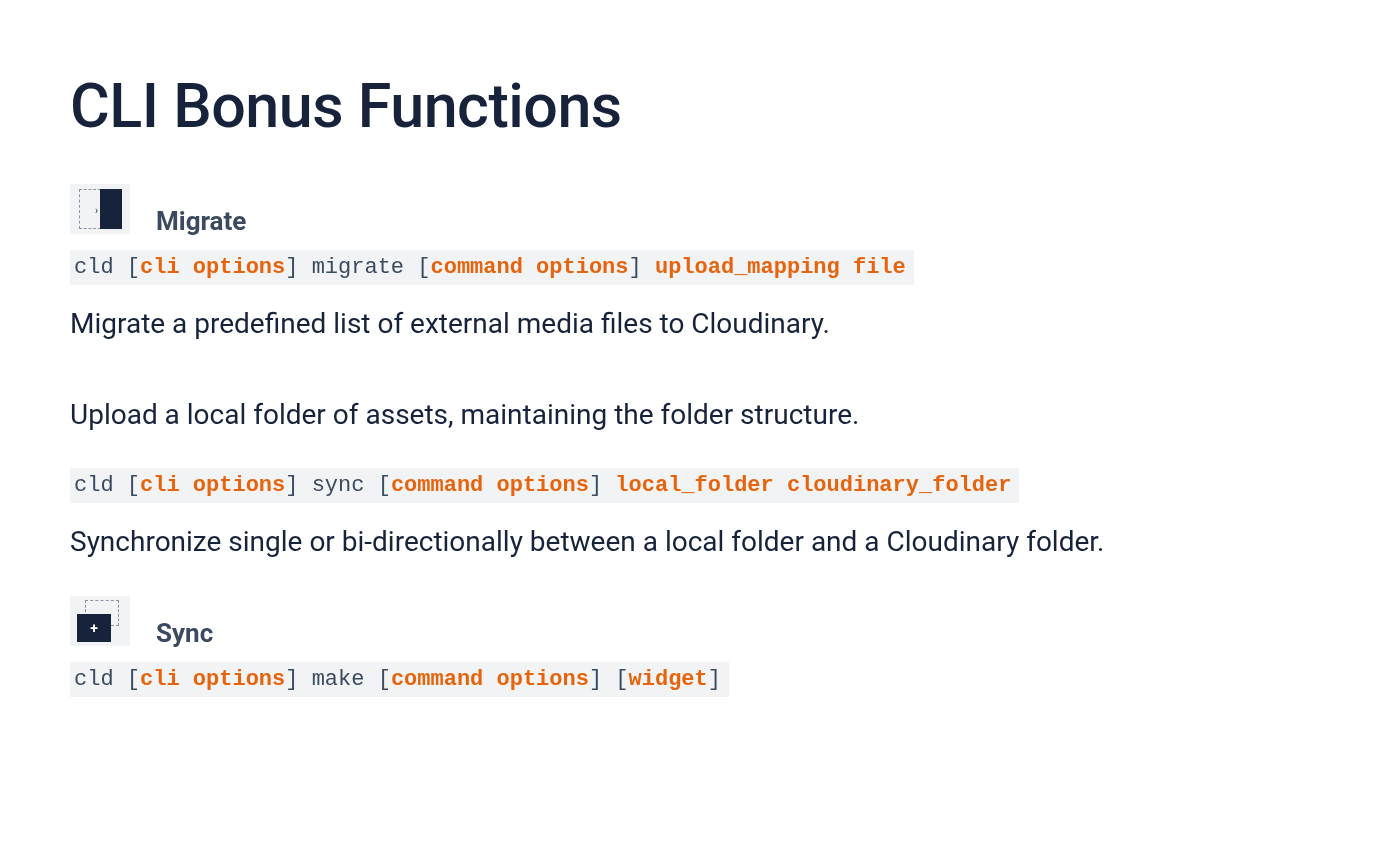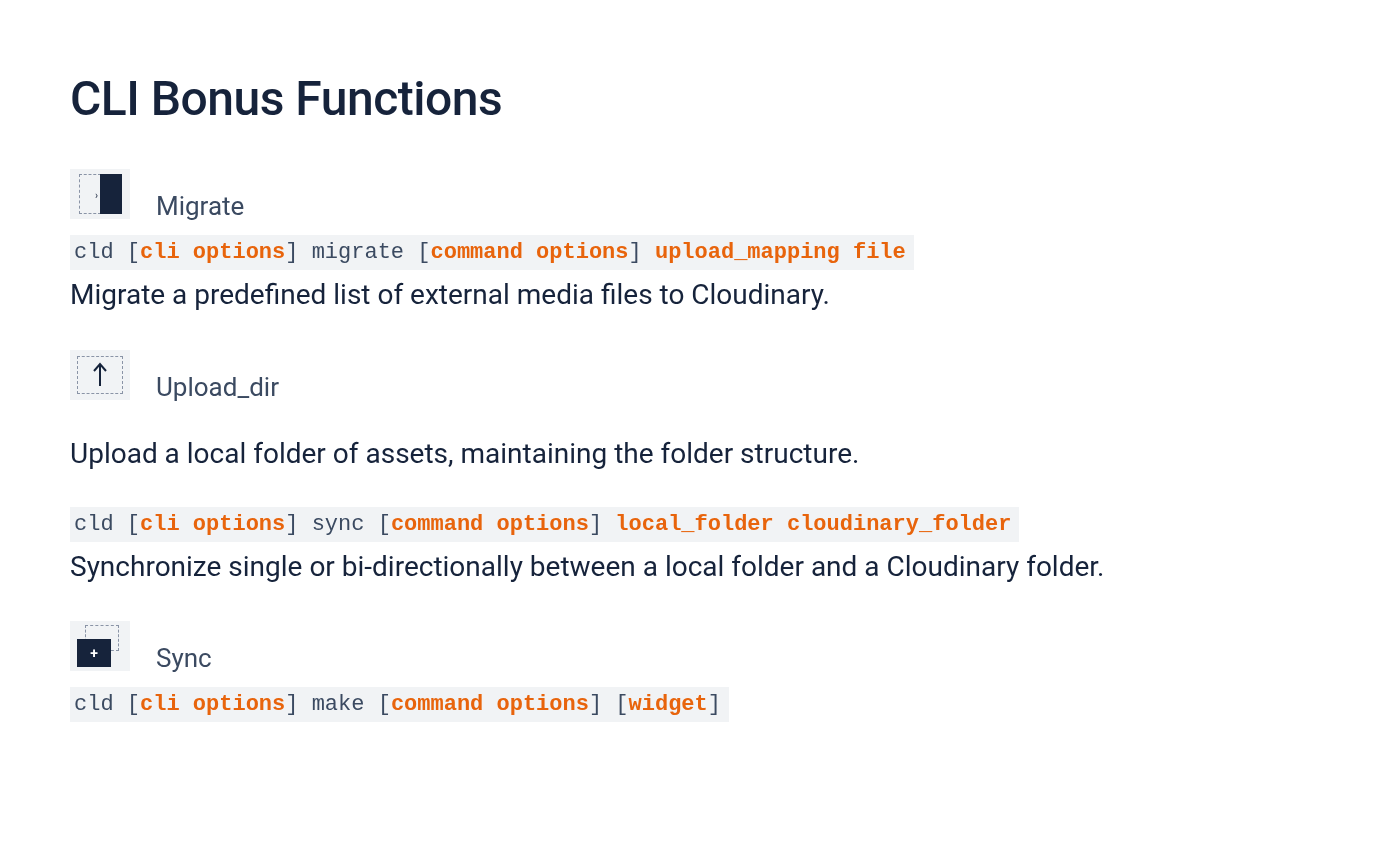--- a/index.html
+++ b/index.html
@@ -4,21 +4,21 @@
 <style>
   * { box-sizing: border-box; margin: 0; padding: 0; }
   body {
     font-family: -apple-system, BlinkMacSystemFont, "Segoe UI", Roboto, Helvetica, Arial, sans-serif;
     background: #fff;
     color: #16233b;
     padding: 70px 70px 40px 70px;
     width: 1400px;
   }
   h1 {
-    font-size: 48px;
+    font-size: 61px;
     font-weight: 500;
     color: #16233b;
     margin-bottom: 40px;
     letter-spacing: -0.5px;
   }
   .func { margin-bottom: 34px; }
   .func-header {
     display: flex;
     align-items: center;
     gap: 26px;
@@ -28,31 +28,31 @@
     width: 60px;
     height: 50px;
     background: #f1f3f5;
     display: flex;
     align-items: center;
     justify-content: center;
     position: relative;
   }
   .func-title {
     font-size: 26px;
-    font-weight: 400;
+    font-weight: 700;
     color: #3b4a61;
     margin-top: 24px;
   }
   .code-line {
     background: #f1f3f5;
     padding: 5px 8px 5px 4px;
     font-family: "Courier New", Courier, monospace;
     font-size: 22px;
     color: #3b4a61;
-    margin-bottom: 6px;
+    margin-bottom: 20px;
     display: inline-block;
     white-space: nowrap;
   }
   .code-line .hl { color: #e8640c; font-weight: bold; }
   .code-line .plain { color: #3b4a61; }
   .desc {
     font-size: 28px;
     color: #16233b;
     line-height: 1.35;
   }
@@ -105,31 +105,20 @@
         <div class="arrow">›</div>
       </div>
     </div>
     <div class="func-title">Migrate</div>
   </div>
   <div class="code-line"><span class="plain">cld [</span><span class="hl">cli options</span><span class="plain">] migrate [</span><span class="hl">command options</span><span class="plain">] </span><span class="hl">upload_mapping file</span><span class="plain"></span></div><br>
   <div class="desc">Migrate a predefined list of external media files to Cloudinary.</div>
 </div>
 
 <div class="func">
-  <div class="func-header">
-    <div class="icon-wrap">
-      <div class="icon-upload">
-        <svg width="18" height="26" viewBox="0 0 18 26">
-          <line x1="9" y1="24" x2="9" y2="2" stroke="#16233b" stroke-width="2"></line>
-          <polyline points="3,9 9,2 15,9" fill="none" stroke="#16233b" stroke-width="2"></polyline>
-        </svg>
-      </div>
-    </div>
-    <div class="func-title">Upload_dir</div>
-  </div>
   <br>
   <div class="desc">Upload a local folder of assets, maintaining the folder structure.</div>
 </div>
 
 <div class="func">
   <div class="code-line"><span class="plain">cld [</span><span class="hl">cli options</span><span class="plain">] sync [</span><span class="hl">command options</span><span class="plain">] </span><span class="hl">local_folder cloudinary_folder</span><span class="plain"></span></div><br>
   <div class="desc">Synchronize single or bi-directionally between a local folder and a Cloudinary folder.</div>
 </div>
 
 <div class="func">

